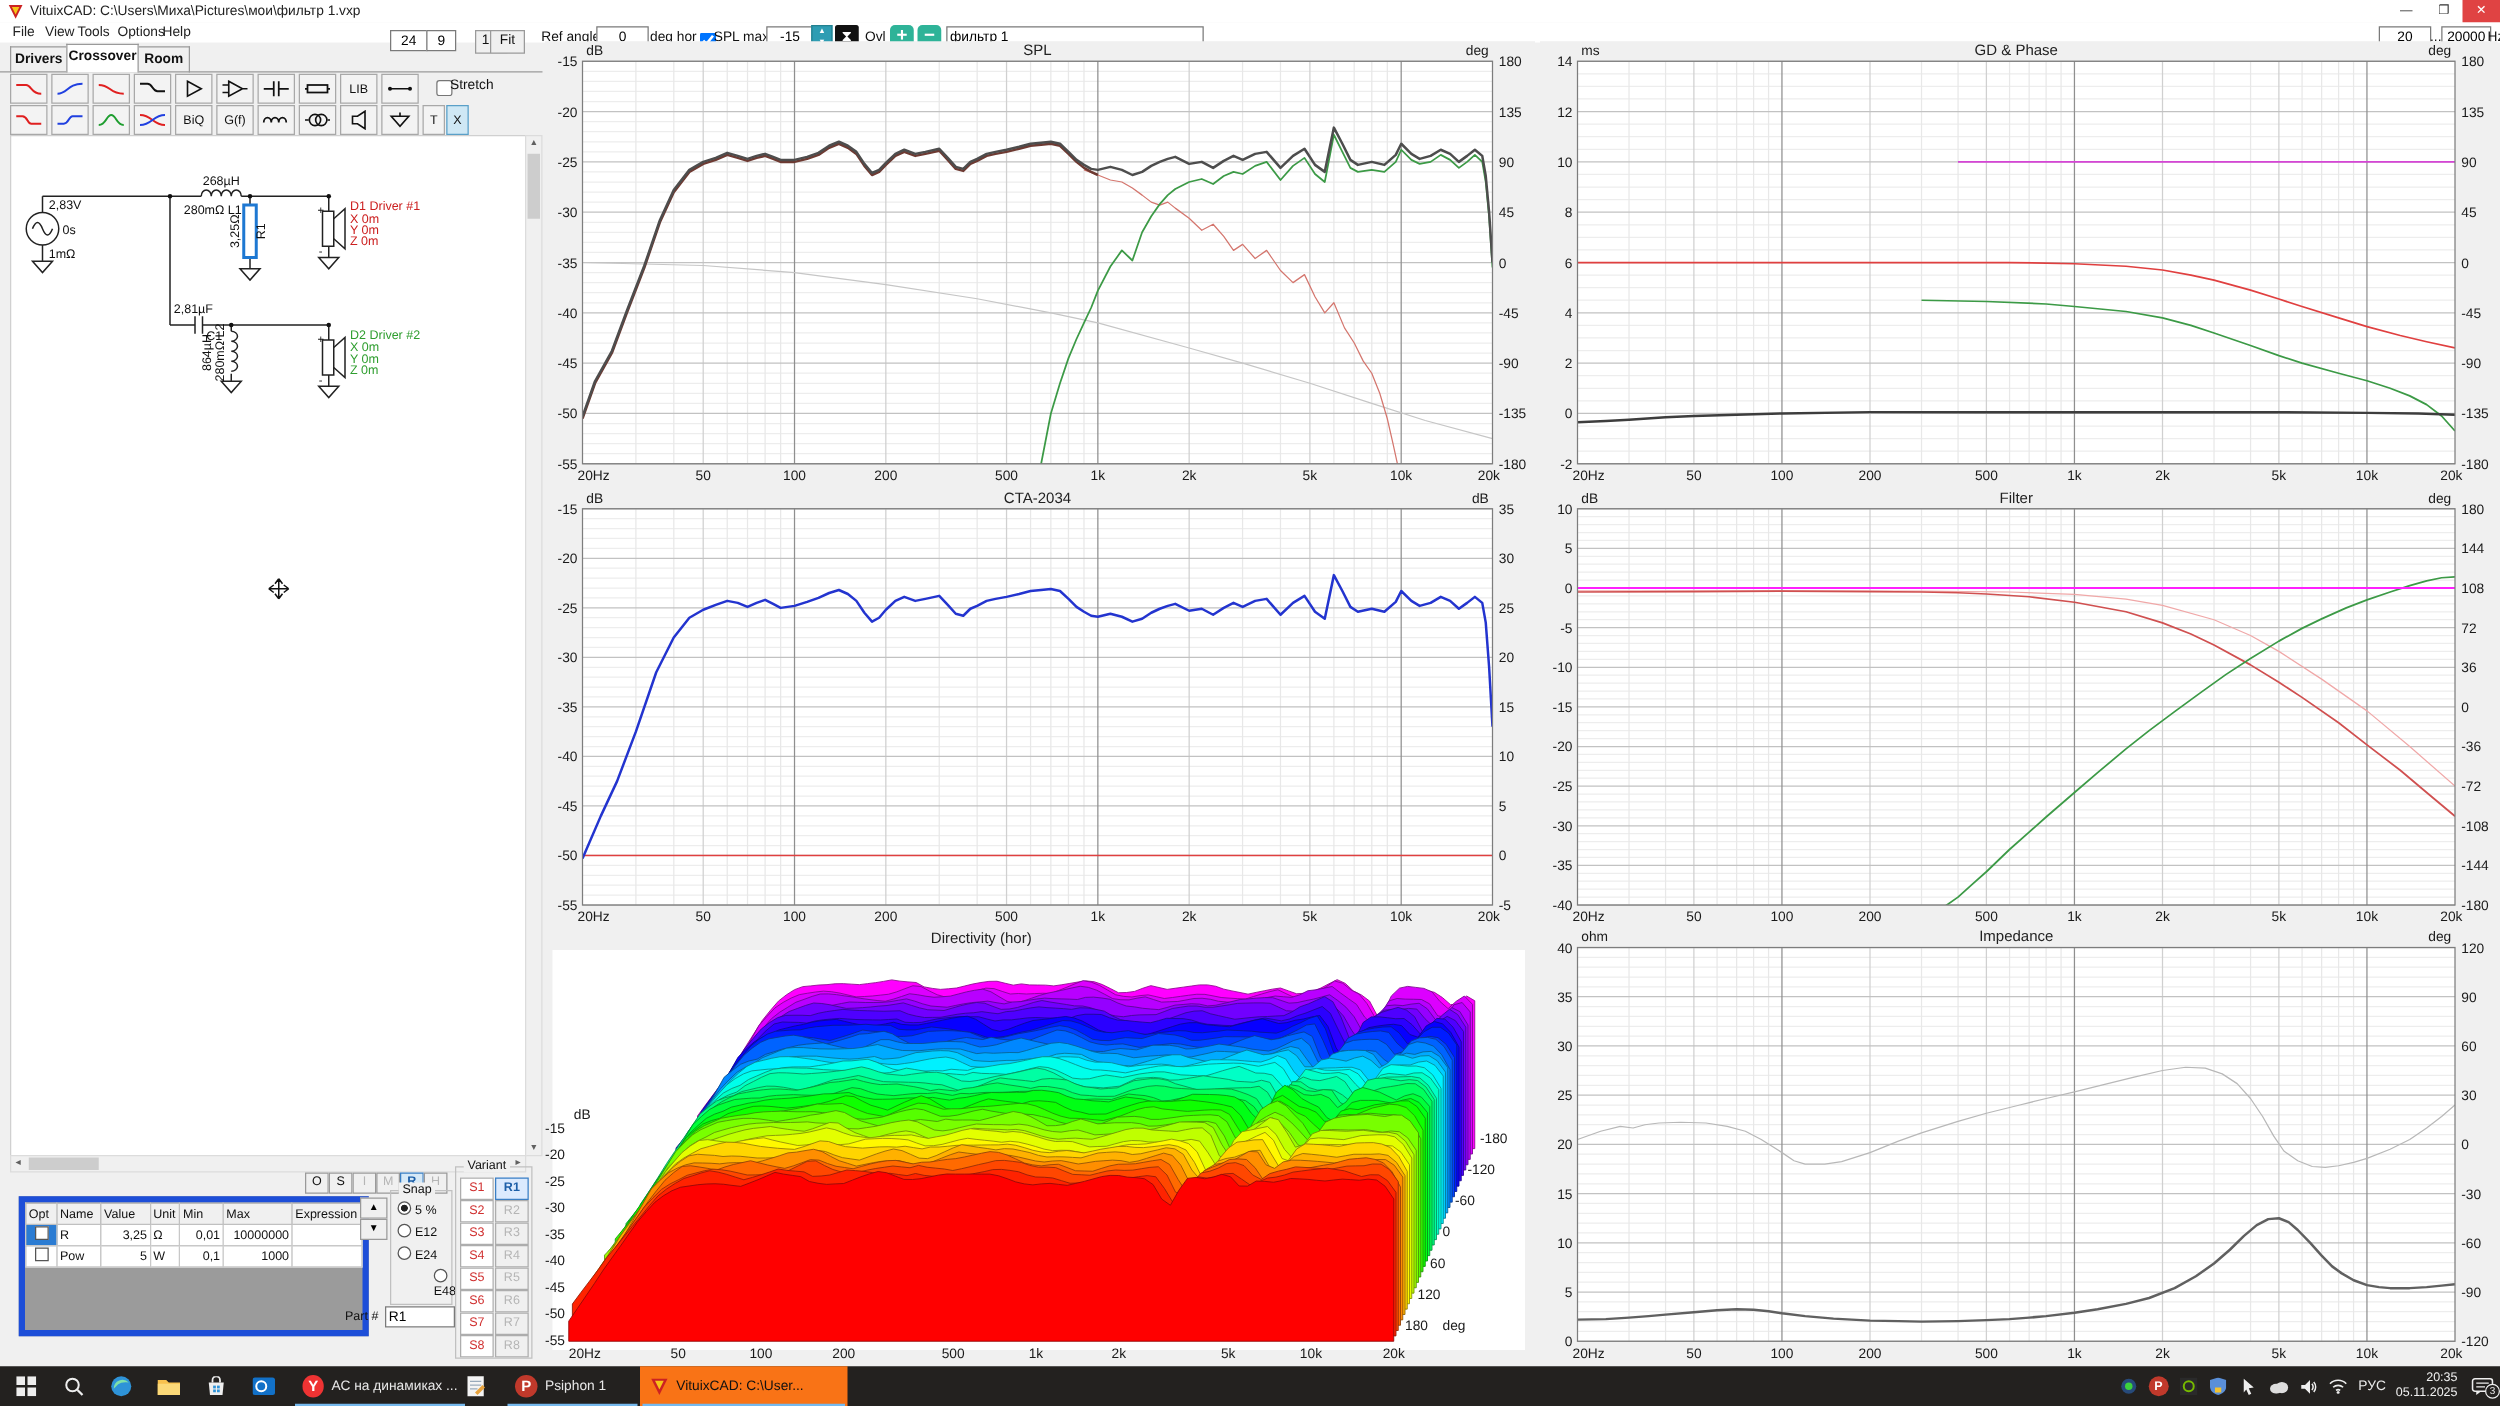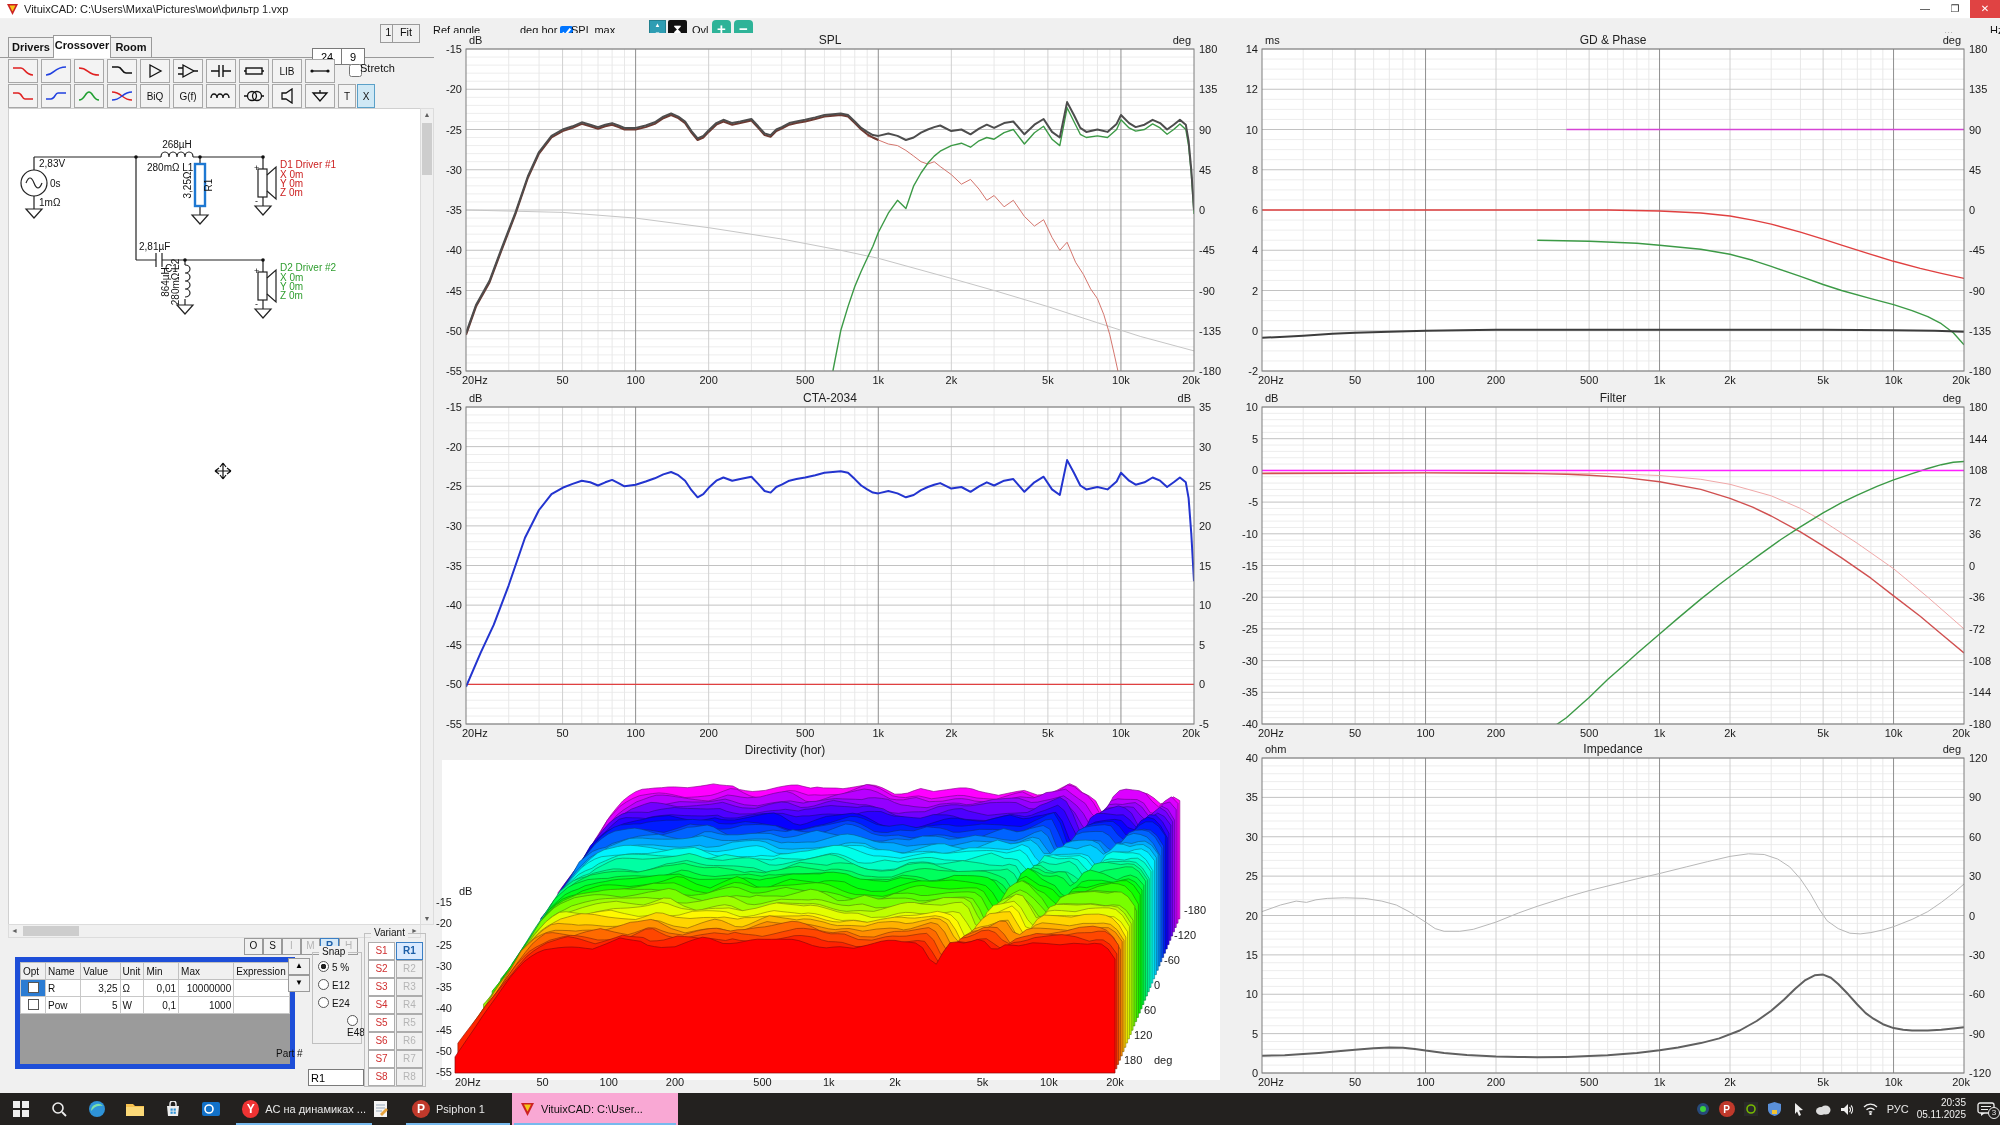--- a/index.html
+++ b/index.html
@@ -12,21 +12,21 @@
   .winbtn{position:absolute;top:0;width:30px;height:18px;text-align:center;line-height:17px;font-size:10px;color:#333;}
   .winbtn.close{background:#e04343;color:#fff;}
   
   .menubar{left:0;top:18px;width:2000px;height:16px;background:#fff;}
   .menu-item{position:absolute;top:1px;font-size:11px;color:#222;padding:1px 4px;}
   
   .tab{position:absolute;top:37px;height:20px;background:#f0f0f0;border:1px solid #9a9a9a;border-bottom:none;text-align:center;line-height:19px;font-size:11px;font-weight:bold;}
   .tab.active{background:#fff;height:22px;top:35px;z-index:2;}
   .tabline{left:0;top:57px;width:434px;height:1px;background:#9a9a9a;}
   
-  input.win{border:1px solid #7a7a7a;height:15px;font-size:11px;padding:0 2px;font-family:"Liberation Sans",sans-serif;background:#fff;margin-top:24px;}
+  input.win{border:1px solid #7a7a7a;height:15px;font-size:11px;padding:0 2px;font-family:"Liberation Sans",sans-serif;background:#fff;}
   .sbtn{background:#f0f0f0;border:1px solid #9a9a9a;text-align:center;font-size:11px;line-height:15px;}
   .lbl{position:absolute;font-size:11px;color:#111;white-space:nowrap;}
   .greenbtn{width:19px;height:19px;background:#2eb398;border-radius:4px;color:#fff;text-align:center;line-height:17px;font-size:15px;font-weight:bold;}
   .spin{width:15px;height:19px;background:#2e9db3;border:1px solid #22808f;color:#fff;font-size:6px;text-align:center;line-height:9px;}
   
   .tool{position:absolute;width:28px;height:22px;background:#f3f3f3;border:1px solid #a8a8a8;display:flex;align-items:center;justify-content:center;font-size:10px;}
   .tool.sel{background:#cfe8f5;border-color:#5aa0c8;}
   .tool svg{display:block;}
   
   .canvas{left:8px;top:108px;width:411px;height:815px;background:#fff;border:1px solid #d0d0d0;}
@@ -56,21 +56,21 @@
   .radio.on .dot{background:radial-gradient(circle at 50% 50%, #222 0 2.5px, #fff 3px);}
   .varbtn{position:absolute;width:25px;height:16px;border:1px solid #adadad;background:#fff;text-align:center;line-height:15px;font-size:10px;}
   .varbtn.s{color:#d03030;}
   .varbtn.r-act{color:#1d5fa8;font-weight:bold;border-color:#3b7fc4;background:#dbeafe;}
   .varbtn.r-dis{color:#b5b5b5;background:#f0f0f0;}
   
   .taskbar{left:0;top:1093px;width:2000px;height:32px;background:#23211f;}
   .tb-icon{position:absolute;top:4px;width:30px;height:24px;display:flex;align-items:center;justify-content:center;}
   .tb-app{position:absolute;top:0;height:32px;display:flex;align-items:center;gap:6px;padding:0 8px;color:#e8e8e8;font-size:11px;white-space:nowrap;}
   .tb-app .ul{position:absolute;left:2px;right:2px;bottom:0;height:2px;background:#76b9ed;}
-  .tb-app.active{background:#f9a8d4;}
+  .tb-app.active{background:#f97316;}
   .tray{position:absolute;right:2px;top:0;height:32px;display:flex;align-items:center;gap:8px;color:#e8e8e8;}
   .tray-ic{width:16px;height:16px;display:flex;align-items:center;justify-content:center;font-size:11px;}
   .clock{text-align:right;font-size:10px;line-height:12px;color:#f0f0f0;}
 </style>
 </head>
 <body>
 
 <div id="app">
 
   <div class="abs titlebar">
@@ -79,20 +79,27 @@
           <path d="M1,1 L12,1 L6.5,12 Z" fill="#cc2222"></path>
           <path d="M3.5,2.5 L9.5,2.5 L6.5,8.5 Z" fill="#f5c518"></path>
         </svg>
     </span>
     <span class="title-text">VituixCAD: C:\Users\Миха\Pictures\мои\фильтр 1.vxp</span>
     <span class="winbtn" style="right:60px;">—</span>
     <span class="winbtn" style="right:30px;">❐</span>
     <span class="winbtn close" style="right:0;">✕</span>
   </div>
 
+  <div class="abs menubar">
+    <span class="menu-item" style="left:6px;">File</span>
+    <span class="menu-item" style="left:32px;">View</span>
+    <span class="menu-item" style="left:58px;">Tools</span>
+    <span class="menu-item" style="left:90px;">Options</span>
+    <span class="menu-item" style="left:126px;">Help</span>
+  </div>
 
   <div class="tab" style="left:8px;width:44px;">Drivers</div>
   <div class="tab active" style="left:53px;width:56px;">Crossover</div>
   <div class="tab" style="left:110px;width:40px;">Room</div>
   <div class="abs tabline"></div>
 
   <input class="abs win" style="left: 312px; top: 24px; width: 24px; text-align: center;" value="24">
   <input class="abs win" style="left: 341px; top: 24px; width: 18px; text-align: center;" value="9">
   <div class="abs sbtn" style="left:380px;top:24px;width:24px;height:17px;">1:1</div>
   <div class="abs sbtn" style="left:392px;top:24px;width:26px;height:17px;">Fit</div>

